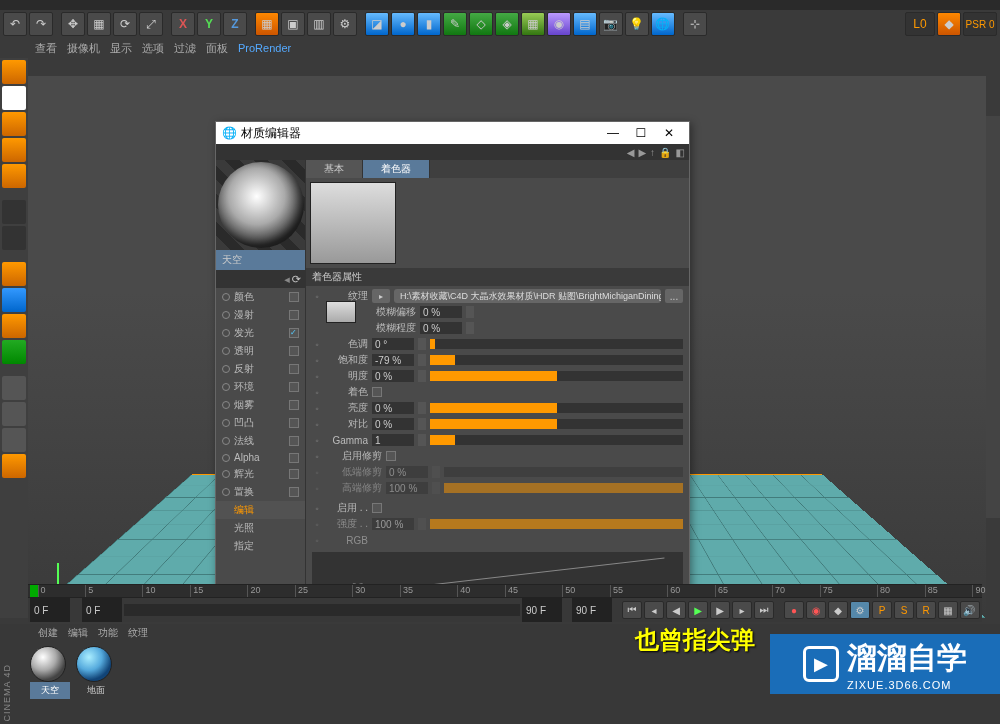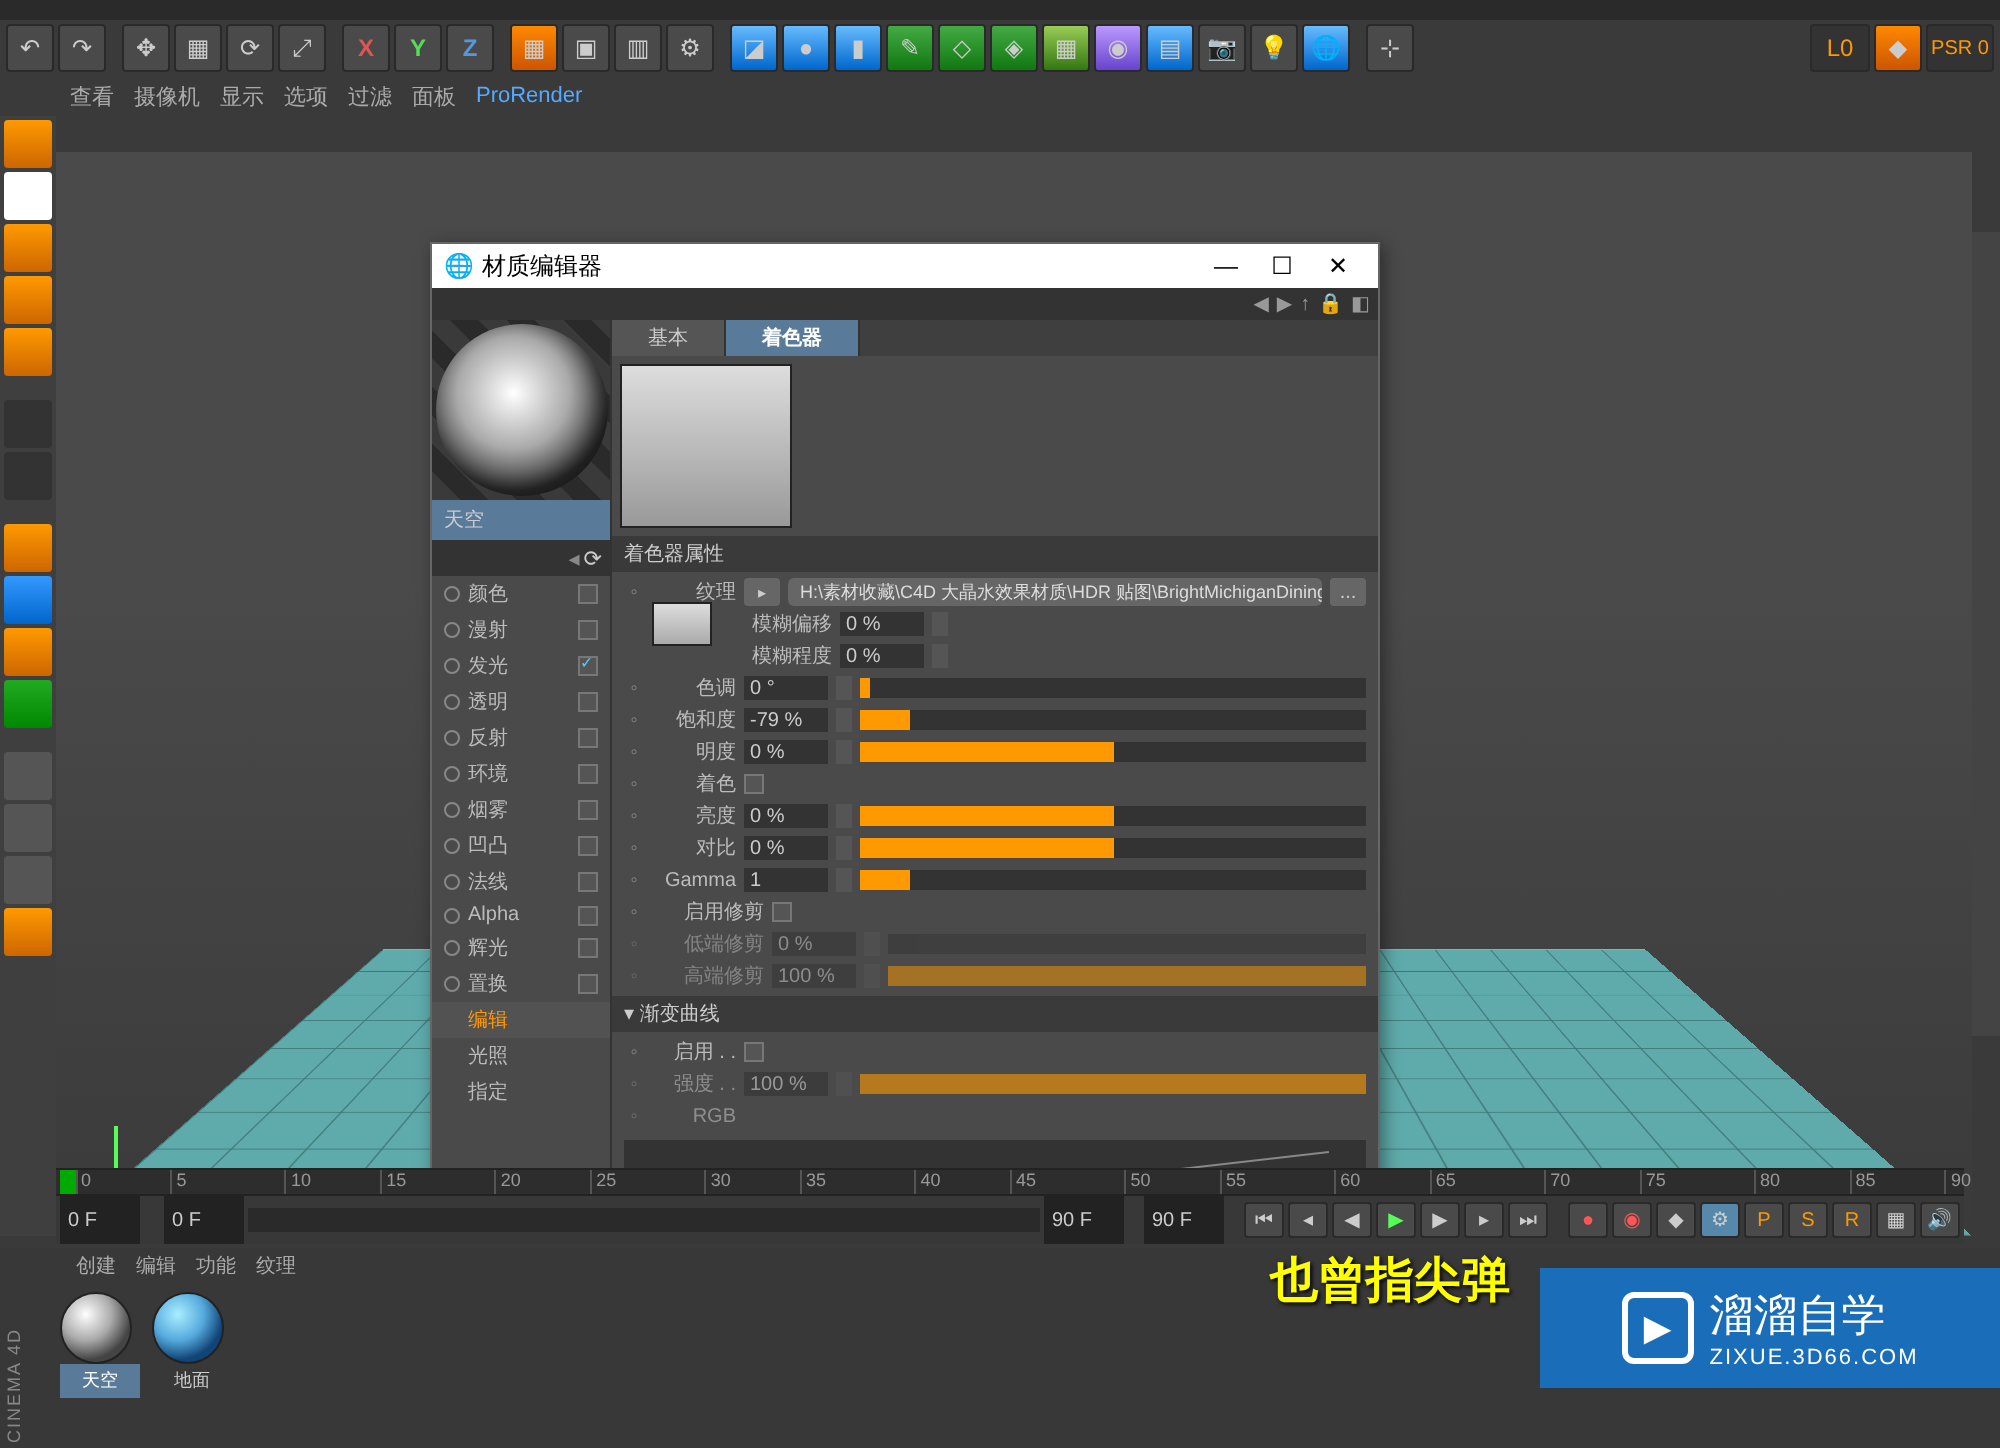--- a/index.html
+++ b/index.html
@@ -50,21 +50,21 @@
 .chan-list { flex: 1; overflow: auto; }
 .chan { display: flex; align-items: center; padding: 2px 6px; font-size: 10px; gap: 4px; cursor: pointer; color: #bbb; }
 .chan .dot { width: 8px; height: 8px; border: 1px solid #888; border-radius: 50%; }
 .chan .cb { width: 10px; height: 10px; border: 1px solid #777; background: #555; }
 .chan.checked .cb::after { content: "✓"; color: #5cf; font-size: 8px; position: relative; top: -3px; }
 .chan.sel { color: #fff; background: #525252; }
 
 .dlg-right { flex: 1; display: flex; flex-direction: column; background: #4a4a4a; overflow: hidden; }
 .tabs { display: flex; height: 18px; background: #3f3f3f; }
 .tab { padding: 2px 18px; font-size: 10px; background: #555; border-right: 1px solid #333; cursor: pointer; }
-.tab.active { background: #5a7a9a; color: #fff; font-weight: bold; }
+.tab.active { background: #5a7a9a; color: #fff; }
 .tex-preview { width: 86px; height: 82px; margin: 4px; background: linear-gradient(#ddd, #999); border: 1px solid #222; display: inline-block; }
 .section-hdr { background: #3a3a3a; padding: 2px 6px; font-size: 10px; color: #ccc; }
 .props { padding: 2px 6px; }
 .prop-row { display: flex; align-items: center; height: 16px; gap: 4px; font-size: 10px; }
 .prop-row .plabel { width: 42px; text-align: right; color: #bbb; }
 .prop-row .plabel-s { width: 56px; text-align: right; color: #bbb; }
 .prop-row .pval { width: 42px; background: #333; height: 12px; padding: 0 3px; display: flex; align-items: center; }
 .prop-row .pslider { flex: 1; height: 10px; background: #333; position: relative; }
 .prop-row .pslider .bar { position: absolute; left: 0; top: 0; bottom: 0; background: #f90; }
 .prop-row .expand { width: 10px; text-align: center; color: #888; }
@@ -96,21 +96,21 @@
 .mat-lbl { font-size: 9px; text-align: center; padding: 2px; }
 .mat-lbl.sel { background: #5a7a9a; color: #fff; }
 
 
 .c4d-label { position: absolute; left: 2px; bottom: 2px; writing-mode: vertical-rl; transform: rotate(180deg); font-size: 9px; color: #888; letter-spacing: 1px; }
 
 
 .watermark { position: absolute; right: 0; bottom: 30px; width: 230px; height: 60px; background: #1a6db8; color: #fff; display: flex; align-items: center; justify-content: center; gap: 8px; }
 .watermark .logo-icon { width: 36px; height: 36px; border: 3px solid #fff; border-radius: 6px; display: flex; align-items: center; justify-content: center; font-size: 18px; }
 .watermark .wtxt { display: flex; flex-direction: column; }
-.watermark .big { font-size: 22px; font-weight: normal; }
+.watermark .big { font-size: 30px; font-weight: bold; }
 .watermark .small { font-size: 11px; letter-spacing: 1px; }
 .subtitle { position: absolute; right: 245px; bottom: 68px; font-size: 24px; color: #ff0; font-weight: bold; text-shadow: 1px 1px 2px #000; }
 
 .right-panel { position: absolute; right: 0; top: 58px; width: 14px; bottom: 100px; background: #444; }
 </style>
 </head>
 <body>
 
 <div class="menubar"></div>
 
@@ -419,21 +419,20 @@
           <div class="prop-row" style="opacity:.5">
               <span class="expand">◦</span>
               <span class="plabel" style="width:56px">高端修剪</span>
               <span class="pval">100 %</span>
               <span class="spinner"></span>
               <span class="pslider">
                 <span class="bar" style="width:100%"></span>
               </span>
             </div>
         </div>
-        <div class="section-hdr">▾ <span>渐变曲线</span></div>
         <div class="props">
           <div class="prop-row">
               <span class="expand">◦</span>
               <span class="plabel">启用 . .</span>
               <span class="cb" style="width:10px;height:10px;border:1px solid #777;background:#555"></span>
             </div>
           <div class="prop-row" style="opacity:.6">
               <span class="expand">◦</span>
               <span class="plabel">强度 . .</span>
               <span class="pval">100 %</span>

